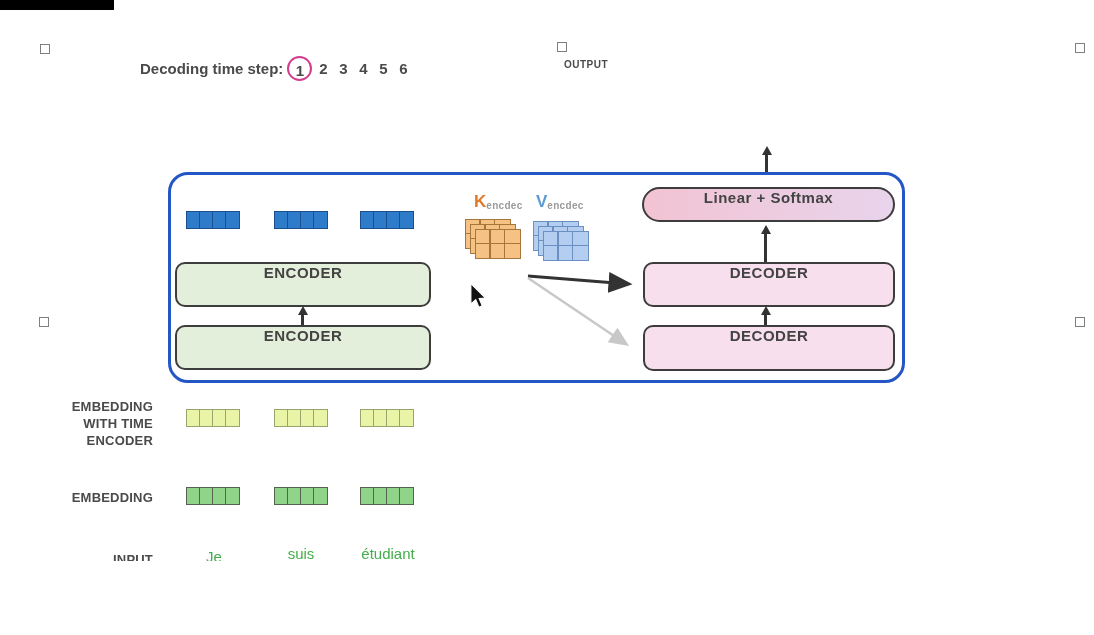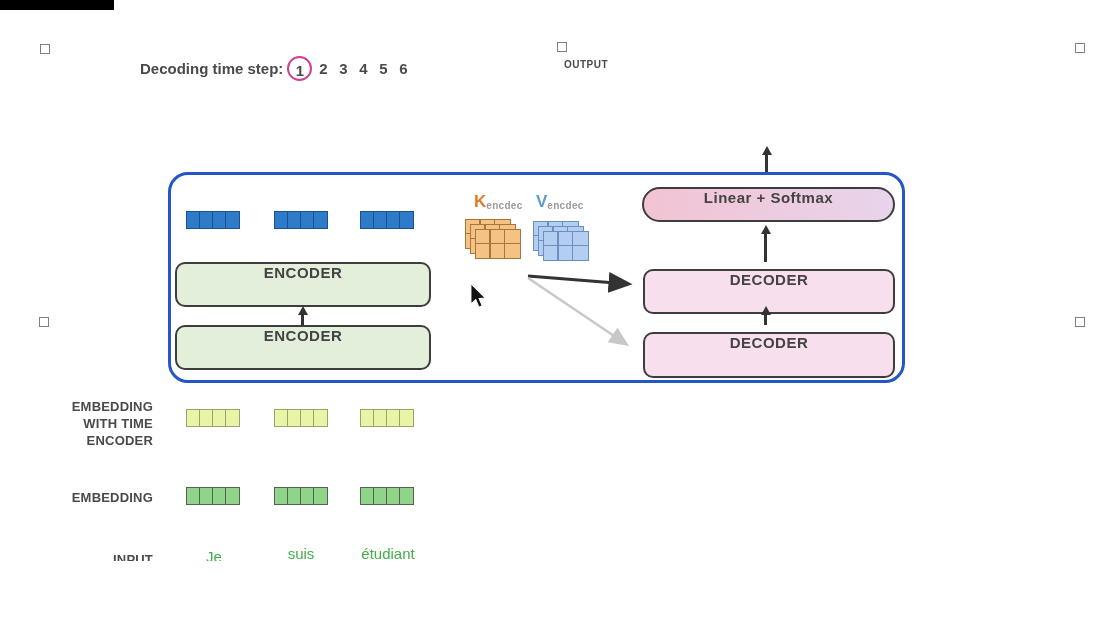--- a/index.html
+++ b/index.html
@@ -43,21 +43,21 @@
   .vec-green span{background:var(--vector_green,#90d48a);border-right:1px solid #55624f;}
   .vec span:last-child{border-right:none;}
 
   
   .block{
     box-sizing:border-box;border:2.5px solid #3d3d3d;border-radius:10px;
     display:flex;align-items:flex-start;justify-content:center;
     font-size:15px;font-weight:bold;letter-spacing:.5px;color:#434343;
   }
   .enc{background:var(--encoder_fill,#e3efdb);}
-  .dec{background:var(--decoder_fill,#f7dfee);margin-top:7px;}
+  .dec{background:var(--decoder_fill,#f7dfee);}
   .linear{
     border-radius:17.5px;
     background:linear-gradient(90deg,var(--linear_gradient_left,#f2c3d3),var(--linear_gradient_right,#e8d4ec));
   }
 
   
   .arrow-up{display:flex;flex-direction:column;align-items:center;width:13px;}
   .arrow-up .head{width:0;height:0;border-left:5.5px solid transparent;border-right:5.5px solid transparent;border-bottom:9px solid #333;}
   .arrow-up .shaft{width:2.5px;flex:1;background:#333;}
 

